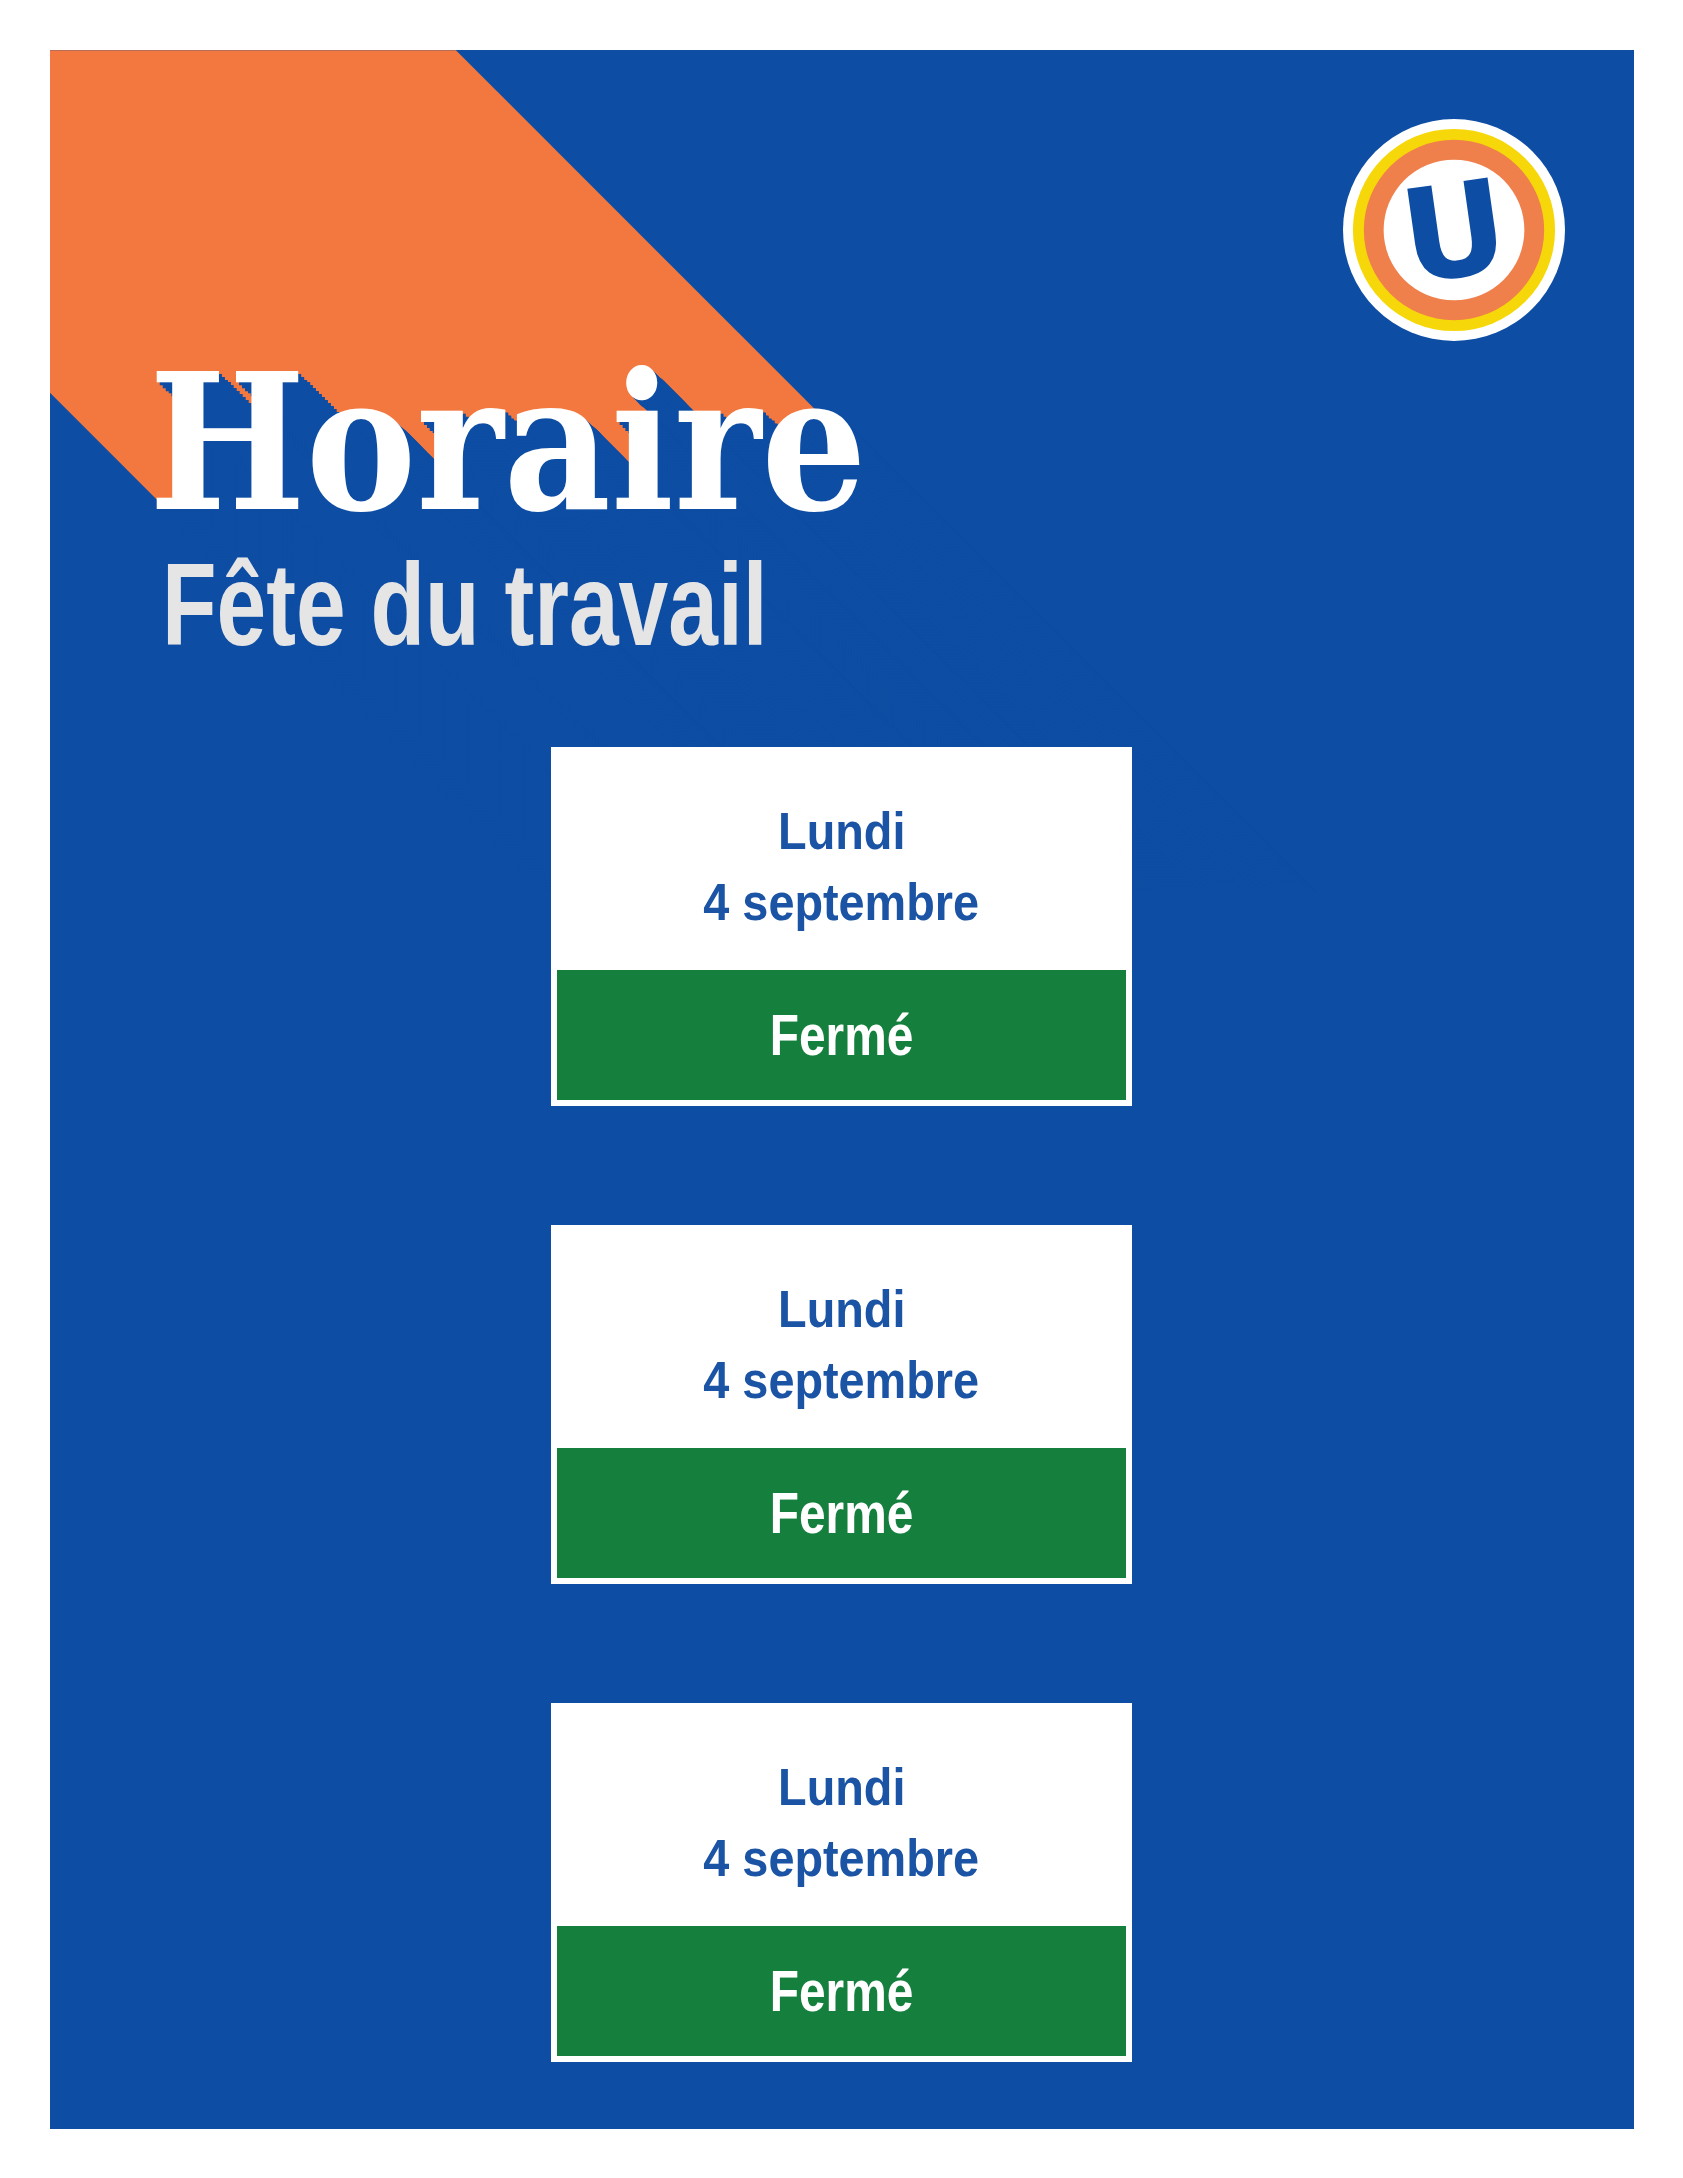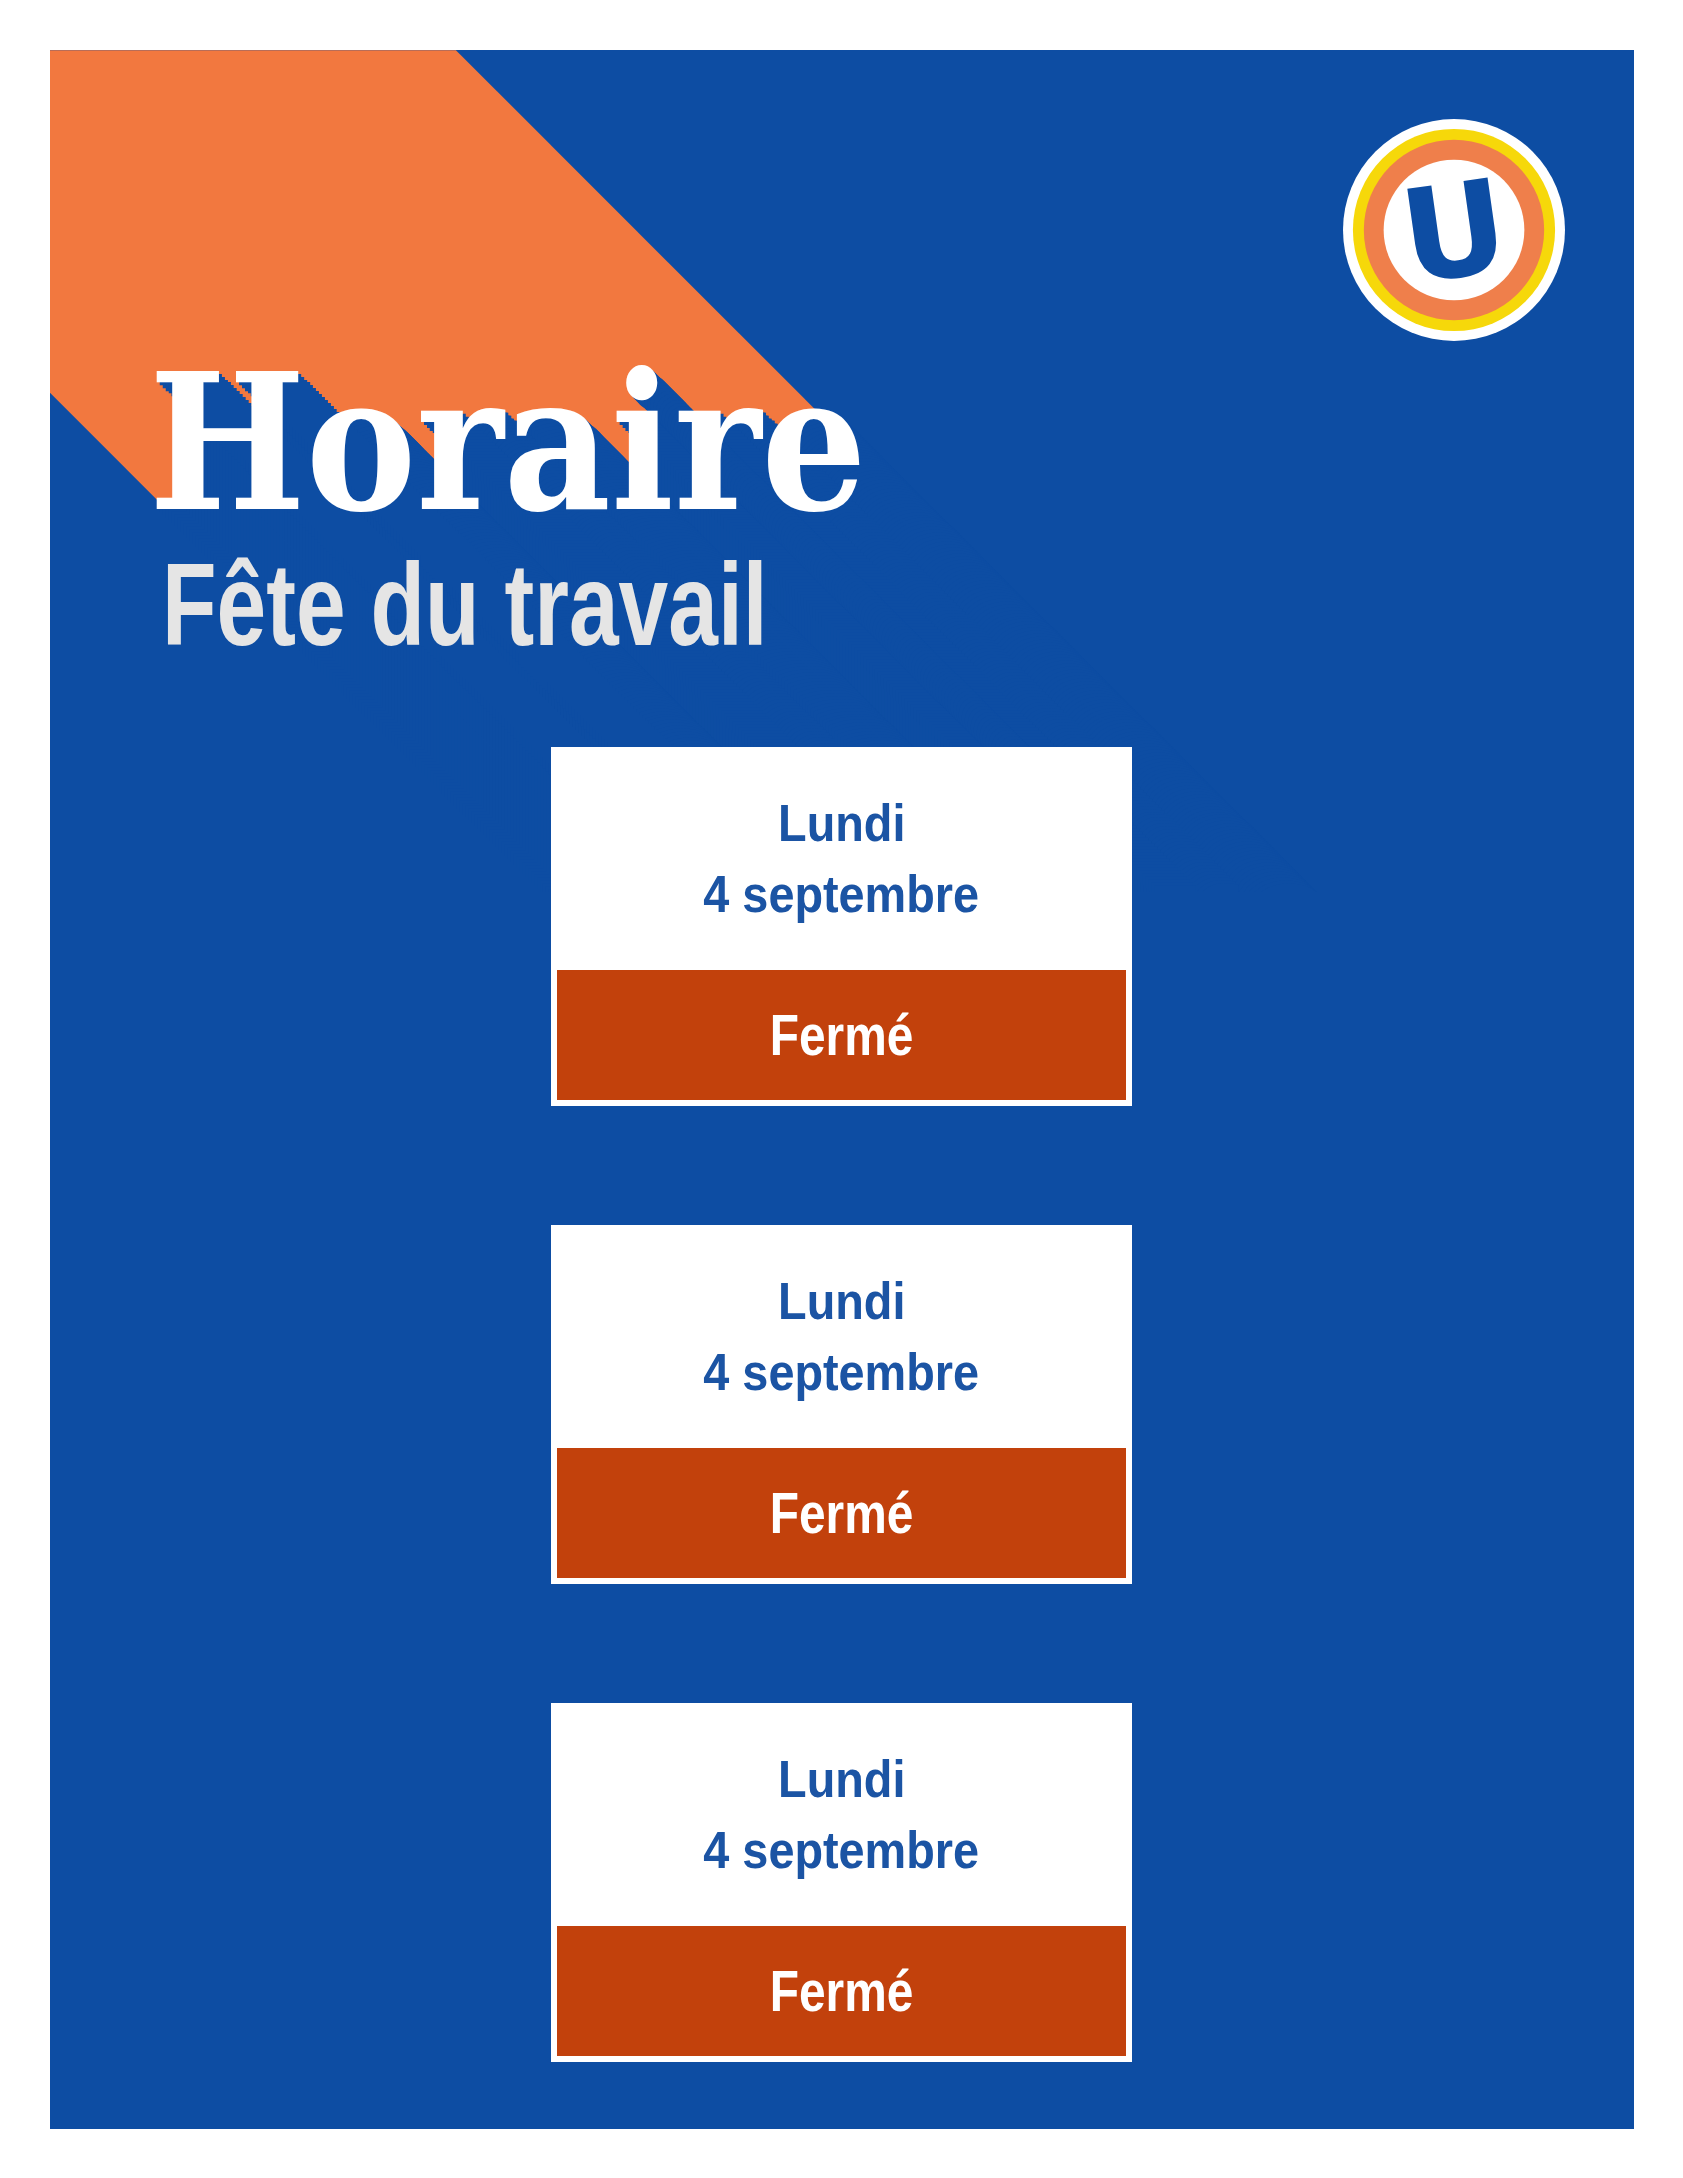--- a/index.html
+++ b/index.html
@@ -23,29 +23,29 @@
     display:inline-block;transform:scaleX(0.77);transform-origin:left center;
   }
   .logo-wrap{position:absolute;left:1293px;top:69px;width:222px;height:222px;}
   .card{
     position:absolute;left:501px;width:581px;height:359px;background:#ffffff;
   }
   .card-1{top:697px;}
   .card-2{top:1175px;}
   .card-3{top:1653px;}
   .card-top{
-    position:absolute;left:0;top:0;right:0;height:223px;
+    position:absolute;left:0;top:8px;right:0;height:223px;
     display:flex;flex-direction:column;align-items:center;justify-content:center;
     color:#1b54a4;font-size:52px;line-height:71px;font-weight:bold;
     text-align:center;
   }
   .card-top .squeeze{display:inline-block;transform:scaleX(0.9);transform-origin:center;white-space:nowrap;}
   .card-band{
     position:absolute;left:6px;right:6px;top:223px;bottom:6px;
-    background:#c2410c;
+    background:#15803d;
     display:flex;align-items:center;justify-content:center;
   }
   .card-band .status{
     color:#ffffff;font-size:57px;line-height:57px;font-weight:bold;
     display:inline-block;transform:scaleX(0.84);transform-origin:center;white-space:nowrap;
   }
 </style>
 </head>
 <body>
 

